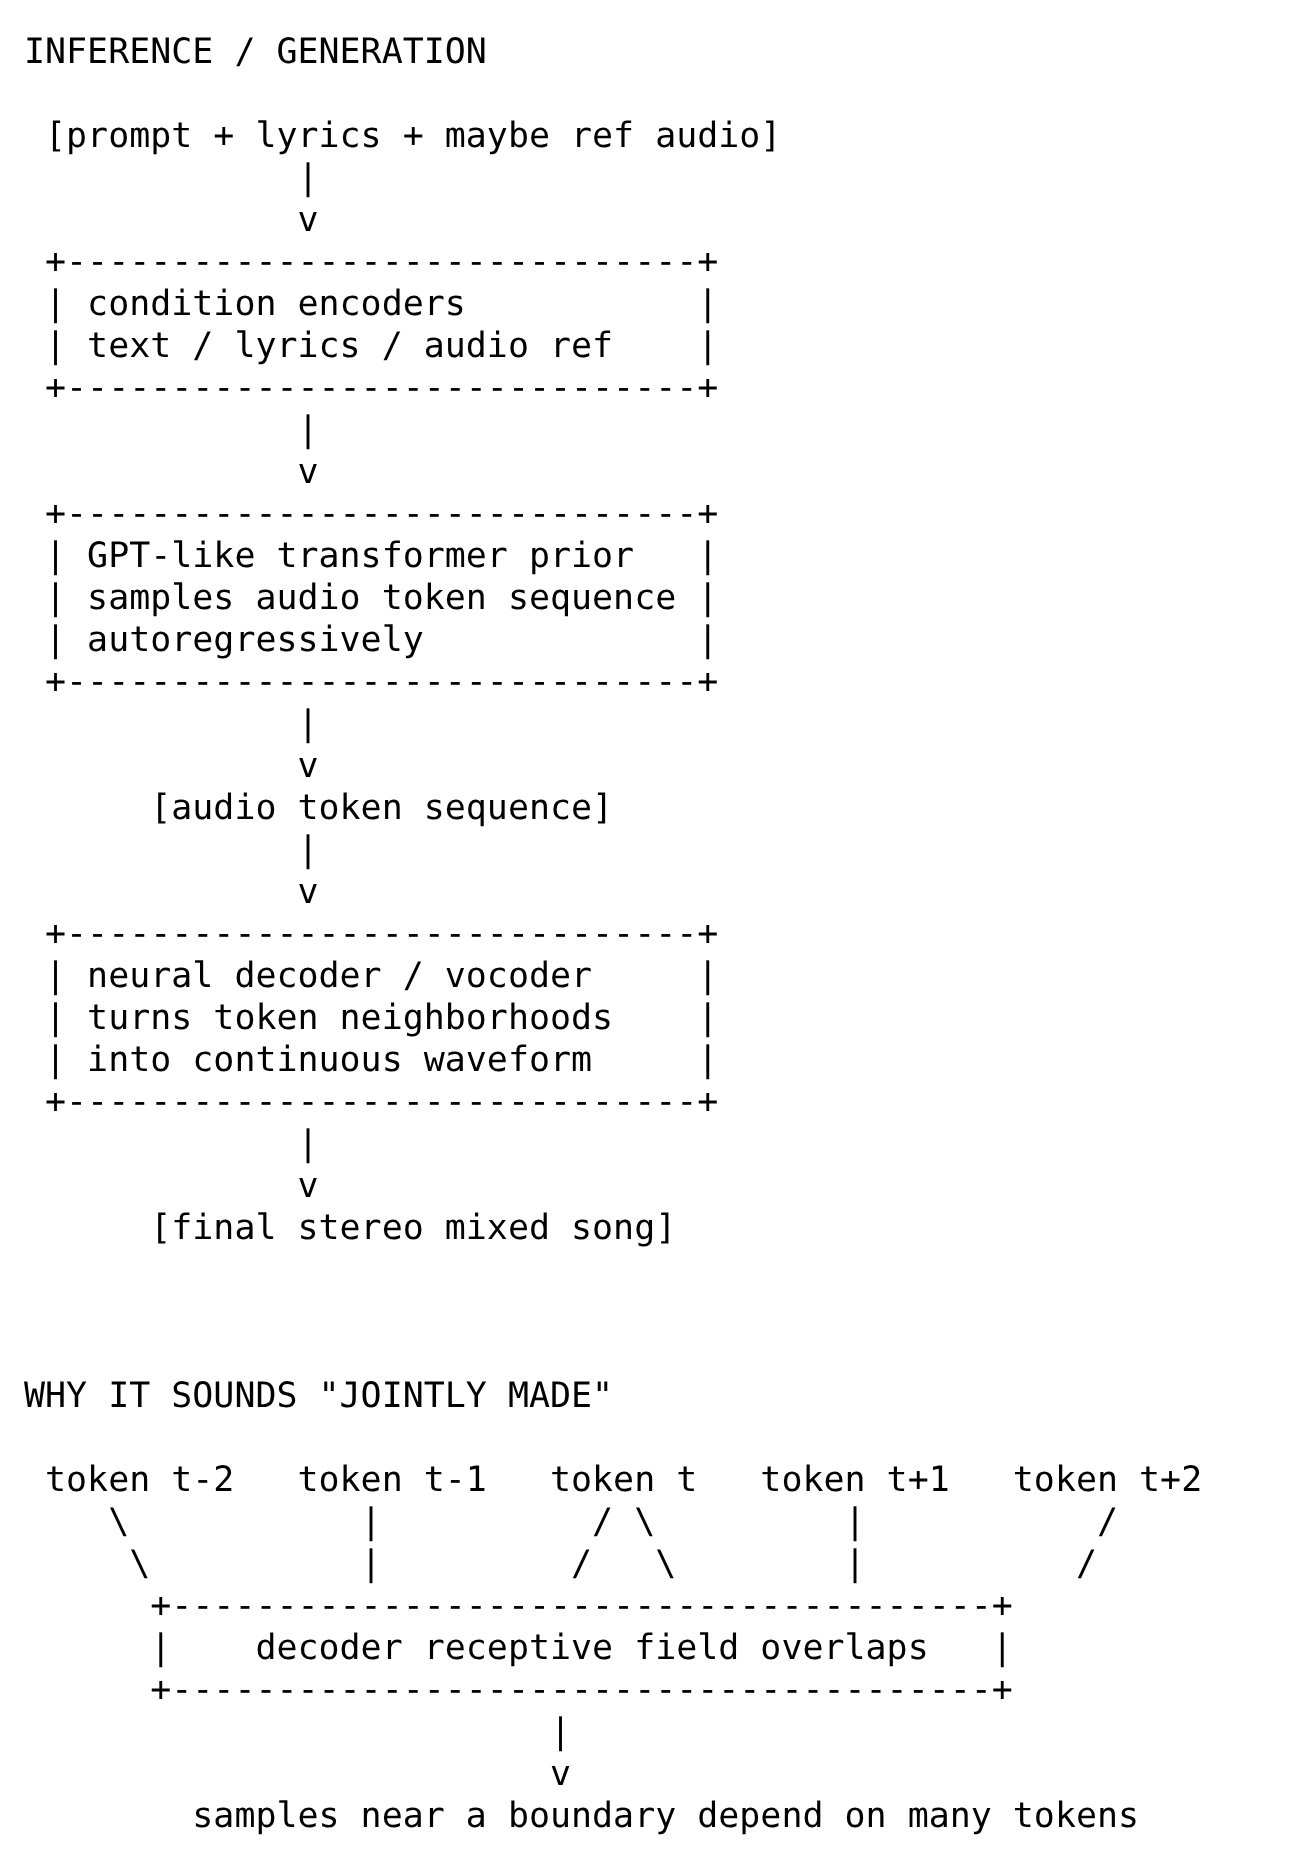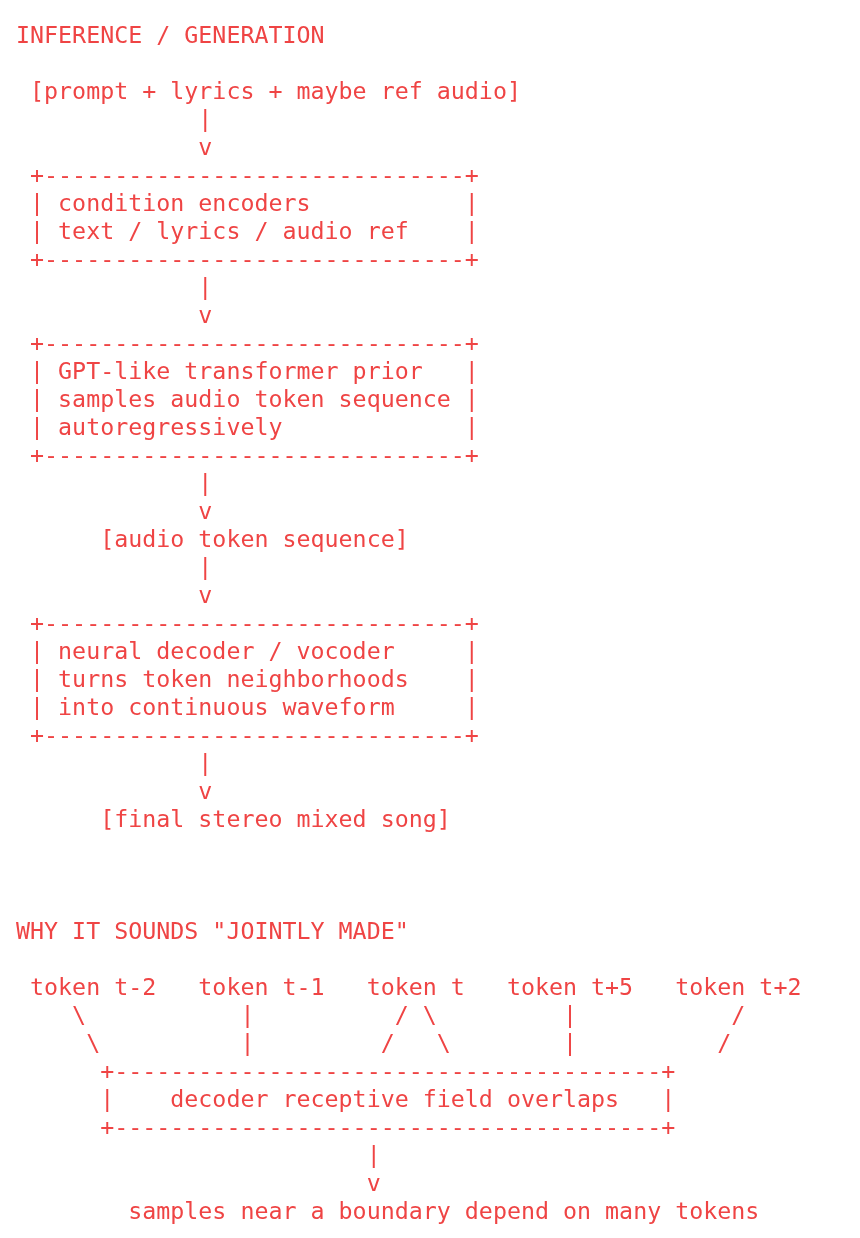--- a/index.html
+++ b/index.html
@@ -10,21 +10,21 @@
   body {
     width: 860px;
     height: 1238px;
     overflow: hidden;
   }
   .ascii-page {
     box-sizing: border-box;
     width: 860px;
     height: 1238px;
     padding: 21px 0 1px 16px;
-    color: #ef4444;
+    color: #000000;
     font-family: "DejaVu Sans Mono", "Liberation Mono", monospace;
     font-size: 23.3px;
     line-height: 28px;
   }
   pre {
     margin: 0;
     padding: 0;
     font: inherit;
     white-space: pre;
     color: inherit;
@@ -67,21 +67,21 @@
  | turns token neighborhoods    |
  | into continuous waveform     |
  +------------------------------+
              |
              v
       [final stereo mixed song]</pre>
   </section>
 
   <section class="section-gap">
     <pre>WHY IT SOUNDS "JOINTLY MADE"</pre>
-    <pre class="art"> token t-2   token t-1   token t   token t+5   token t+2
+    <pre class="art"> token t-2   token t-1   token t   token t+1   token t+2
     \           |          / \         |           /
      \          |         /   \        |          /
       +---------------------------------------+
       |    decoder receptive field overlaps   |
       +---------------------------------------+
                          |
                          v
         samples near a boundary depend on many tokens</pre>
   </section>
 

